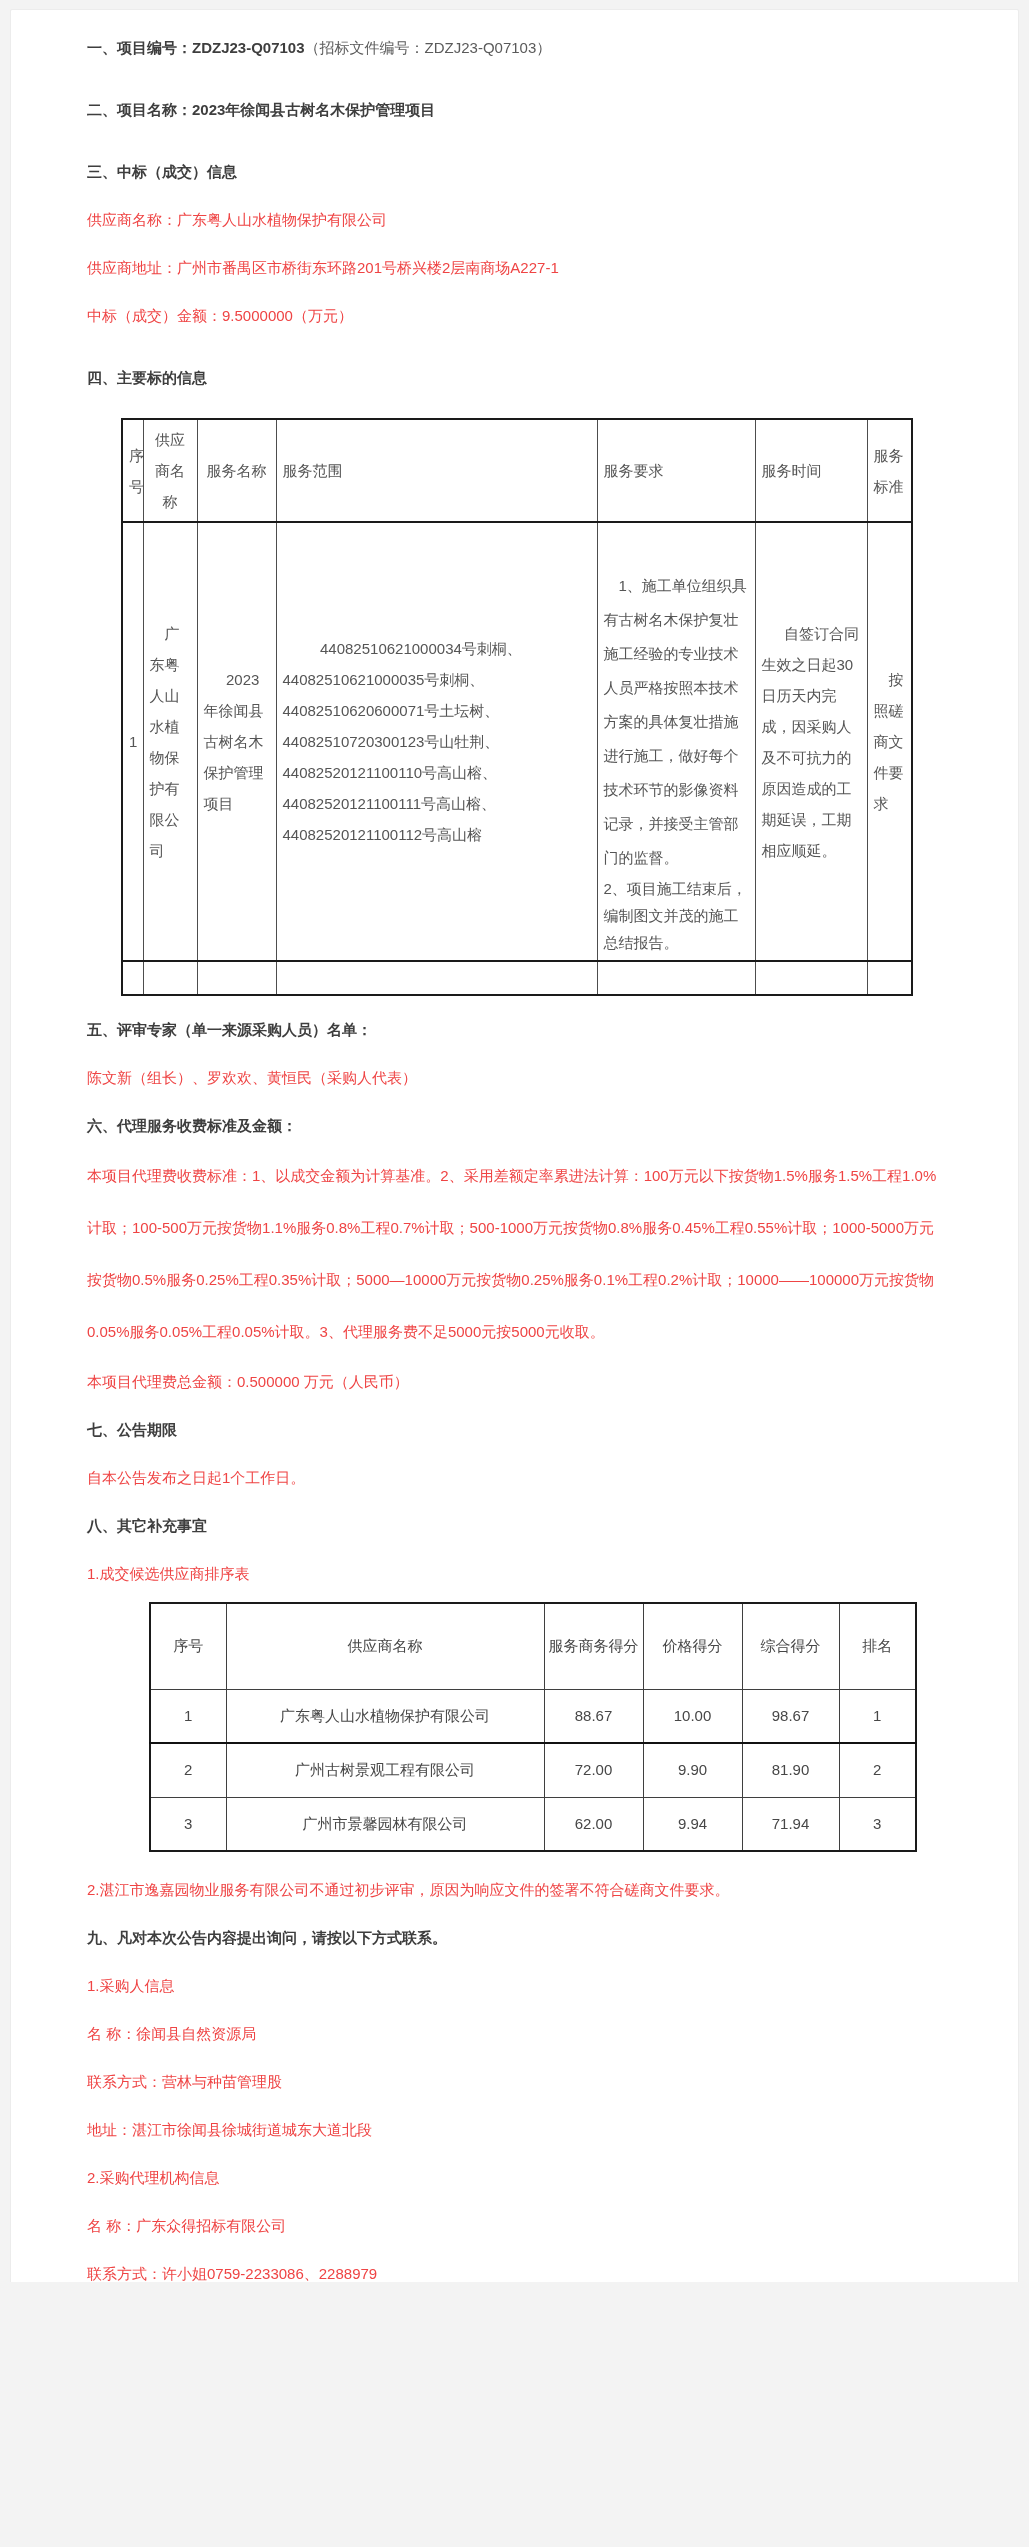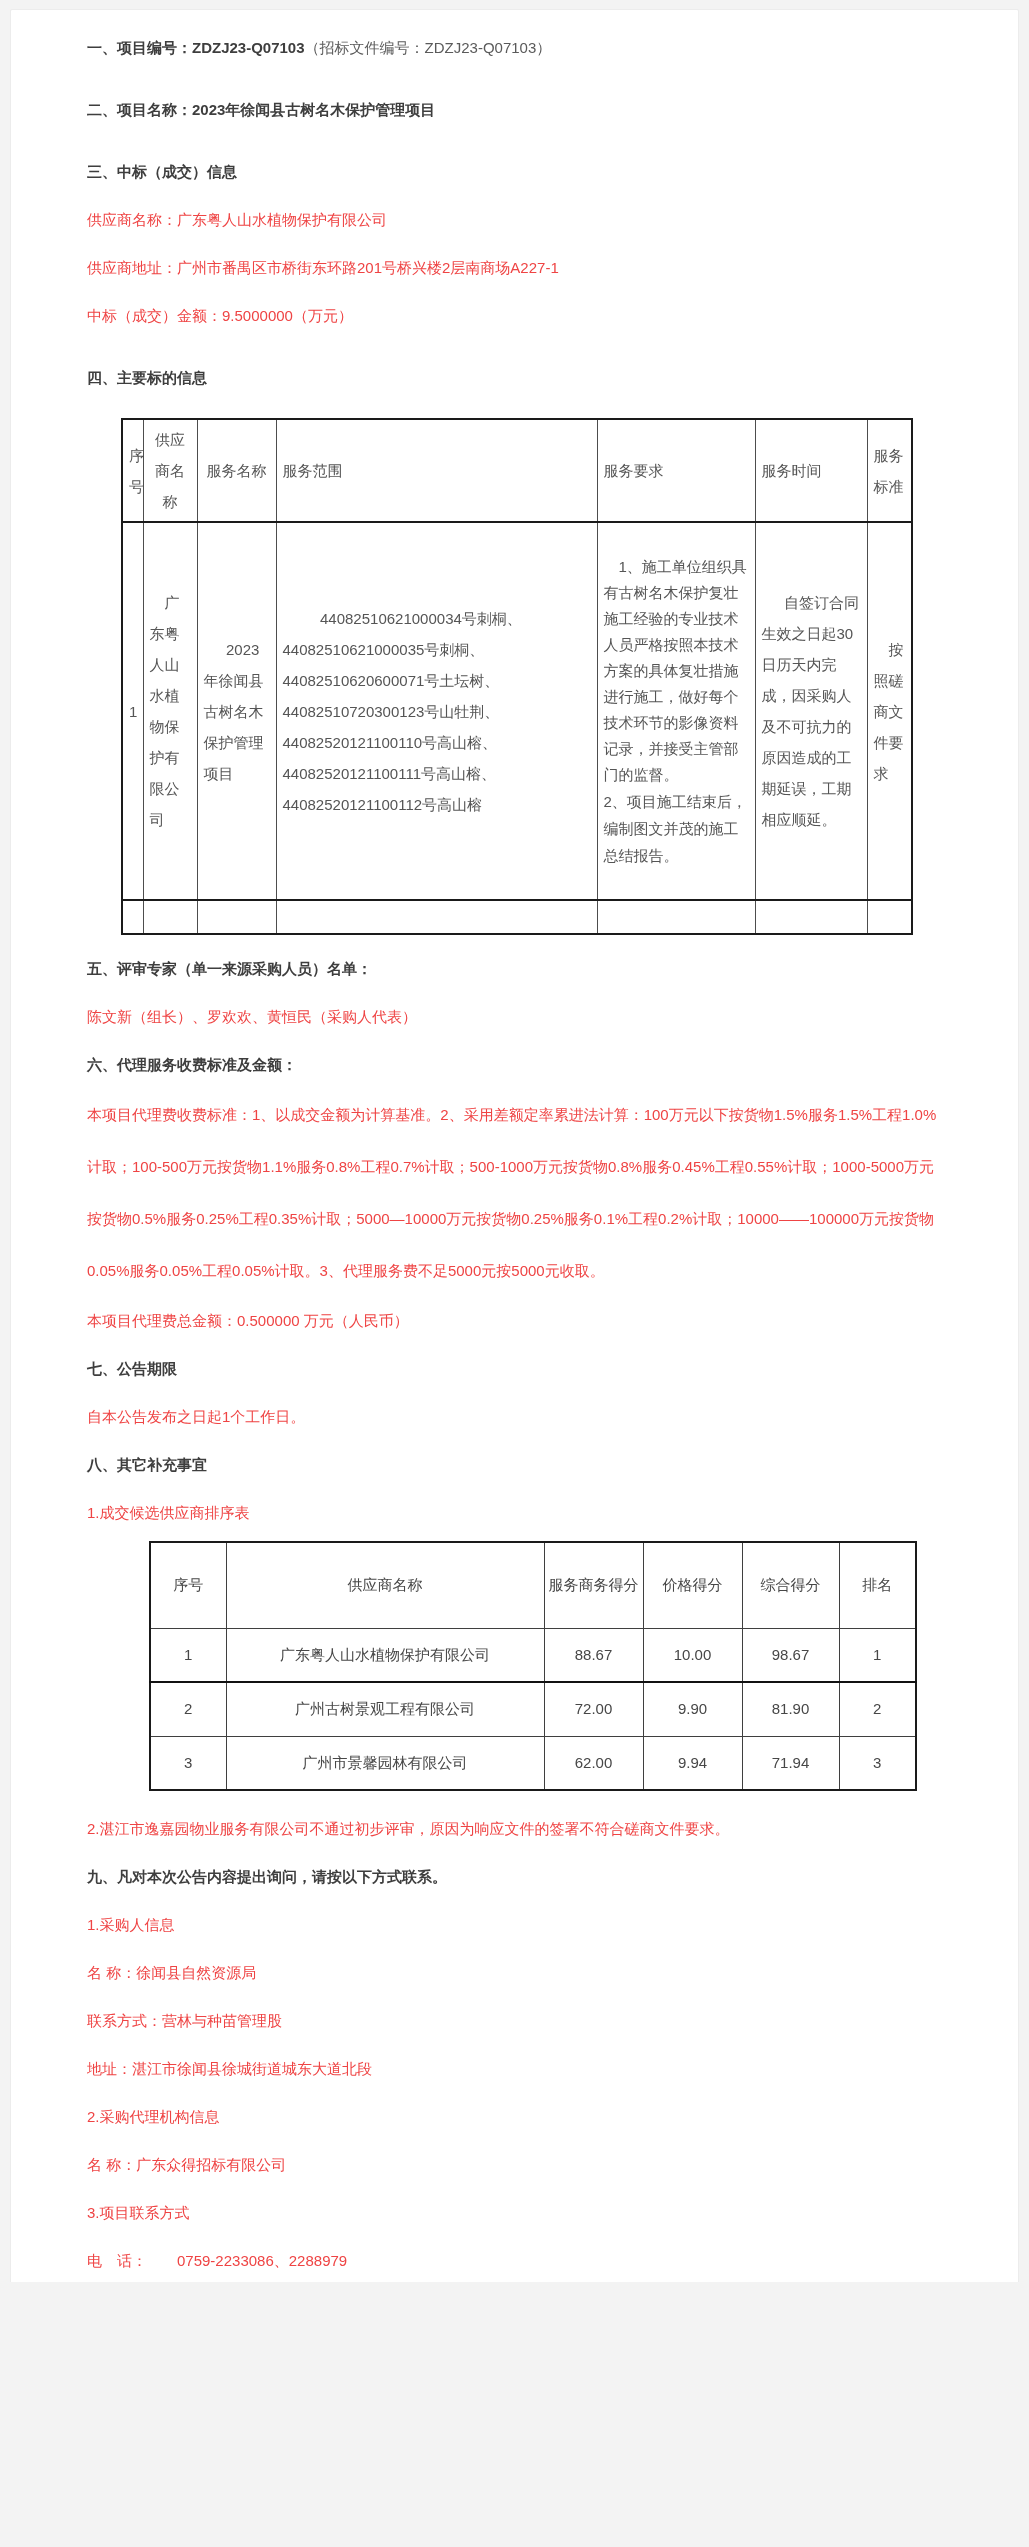--- a/index.html
+++ b/index.html
@@ -42,21 +42,21 @@
   .t1 tr.hdr td{height:96px;border-bottom:2px solid #1a1a1a;}
   .t1 tr.body td{height:378px;border-bottom:2px solid #1a1a1a;}
   .t1 tr.empty td{height:34px;}
   .t1 .c{text-align:center;}
   .t1 .l{text-align:left;}
   .cell-scope{white-space:pre-line;text-indent:2.5em;}
   .cell-supplier{text-indent:1em;}
   .cell-service-name{text-indent:1.5em;}
   .cell-time{text-indent:1.5em;}
   .cell-standard{text-indent:1em;padding:4px 5px;}
-  .req-p1{text-indent:1em;line-height:26px;}
+  .req-p1{text-indent:1em;line-height:34px;margin-top:42px;}
   .req-p2{line-height:27px;}
 
   
   .t2{
     width:766px;margin:4px 0 14px 62px;
     border:2px solid #1a1a1a;color:#474747;
   }
   .t2 td{
     border:1px solid #3f3f3f;font-size:15px;line-height:24px;
     text-align:center;vertical-align:middle;padding:4px;box-sizing:border-box;
@@ -195,18 +195,19 @@
 
     <p class="h">九、凡对本次公告内容提出询问，请按以下方式联系。</p>
 
     <p class="t">1.采购人信息</p>
     <p class="t">名 称：徐闻县自然资源局</p>
     <p class="t">联系方式：营林与种苗管理股</p>
     <p class="t">地址：湛江市徐闻县徐城街道城东大道北段</p>
 
     <p class="t">2.采购代理机构信息</p>
     <p class="t">名 称：广东众得招标有限公司</p>
+    <p class="t">联系方式：许小姐0759-2233086、2288979</p>
 
     <p class="t">3.项目联系方式</p>
     <p class="t">电　话：　　0759-2233086、2288979</p>
 
   </div>
 </div>
 
 </body></html>

